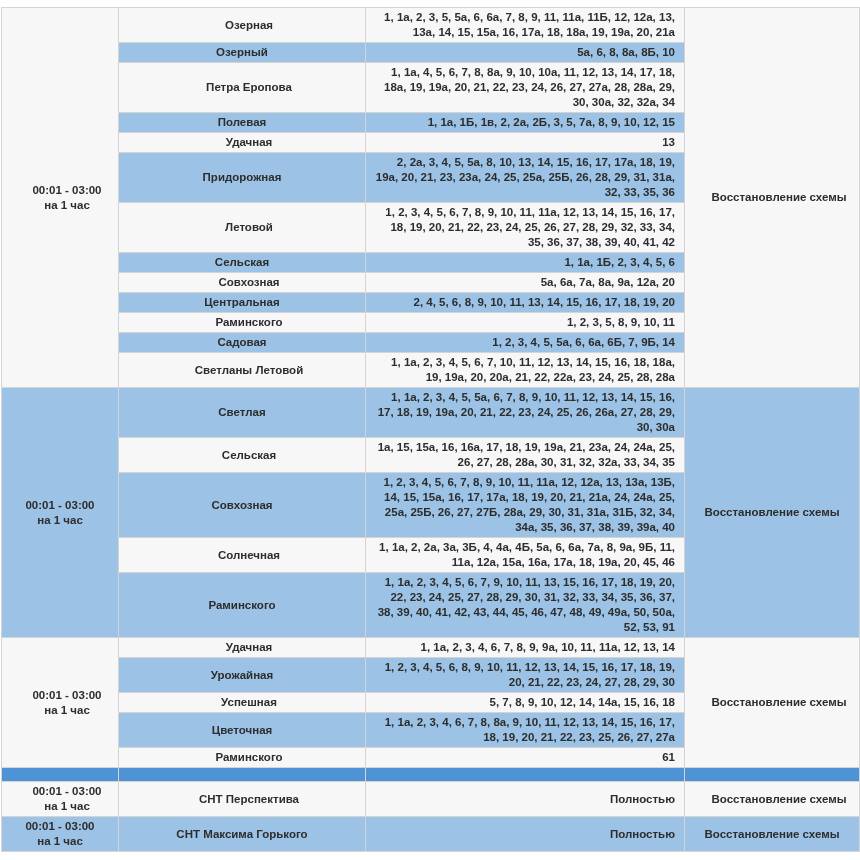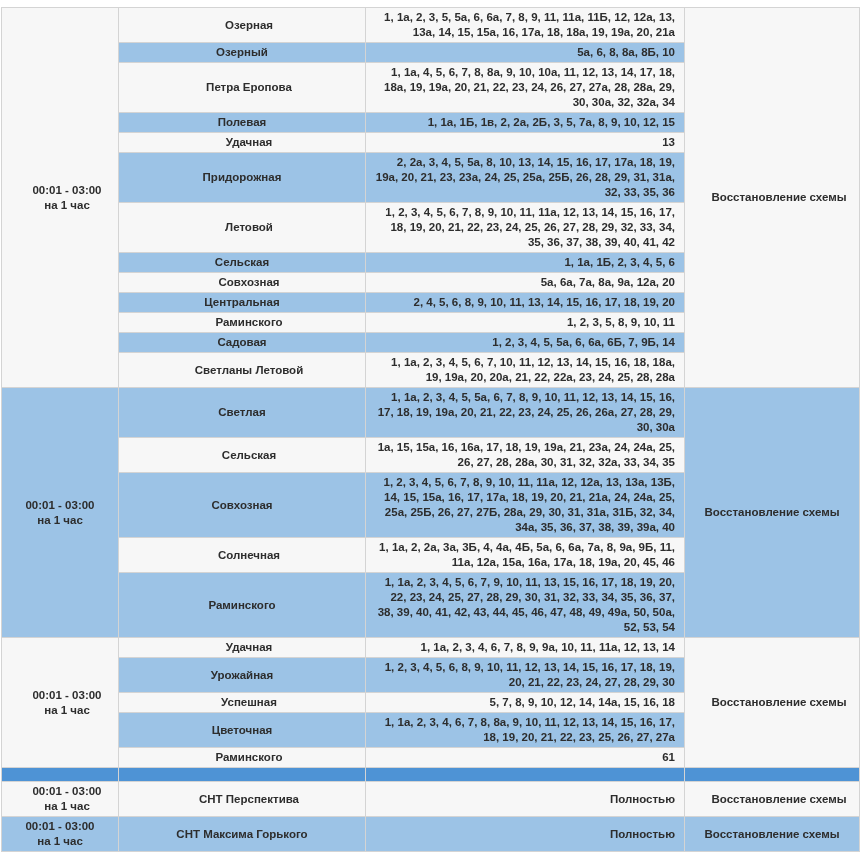--- a/index.html
+++ b/index.html
@@ -127,21 +127,21 @@
         <tr>
           <td class="blue">Совхозная</td>
           <td class="blue houses-cell">1, 2, 3, 4, 5, 6, 7, 8, 9, 10, 11, 11а, 12, 12а, 13, 13а, 13Б, 14, 15, 15а, 16, 17, 17а, 18, 19, 20, 21, 21а, 24, 24а, 25, 25а, 25Б, 26, 27, 27Б, 28а, 29, 30, 31, 31а, 31Б, 32, 34, 34а, 35, 36, 37, 38, 39, 39а, 40</td>
         </tr>
         <tr>
           <td class="white">Солнечная</td>
           <td class="white houses-cell">1, 1а, 2, 2а, 3а, 3Б, 4, 4а, 4Б, 5а, 6, 6а, 7а, 8, 9а, 9Б, 11, 11а, 12а, 15а, 16а, 17а, 18, 19а, 20, 45, 46</td>
         </tr>
         <tr>
           <td class="blue">Раминского</td>
-          <td class="blue houses-cell">1, 1а, 2, 3, 4, 5, 6, 7, 9, 10, 11, 13, 15, 16, 17, 18, 19, 20, 22, 23, 24, 25, 27, 28, 29, 30, 31, 32, 33, 34, 35, 36, 37, 38, 39, 40, 41, 42, 43, 44, 45, 46, 47, 48, 49, 49а, 50, 50а, 52, 53, 54</td>
+          <td class="blue houses-cell">1, 1а, 2, 3, 4, 5, 6, 7, 9, 10, 11, 13, 15, 16, 17, 18, 19, 20, 22, 23, 24, 25, 27, 28, 29, 30, 31, 32, 33, 34, 35, 36, 37, 38, 39, 40, 41, 42, 43, 44, 45, 46, 47, 48, 49, 49а, 50, 50а, 52, 53, 91</td>
         </tr>
         <tr>
           <td class="white" rowspan="5">
             <div class="time-line">00:01 - 03:00</div>
             <div class="time-line">на 1 час</div>
           </td>
           <td class="white">Удачная</td>
           <td class="white houses-cell">1, 1а, 2, 3, 4, 6, 7, 8, 9, 9а, 10, 11, 11а, 12, 13, 14</td>
           <td class="white" rowspan="5">Восстановление схемы</td>
         </tr>

